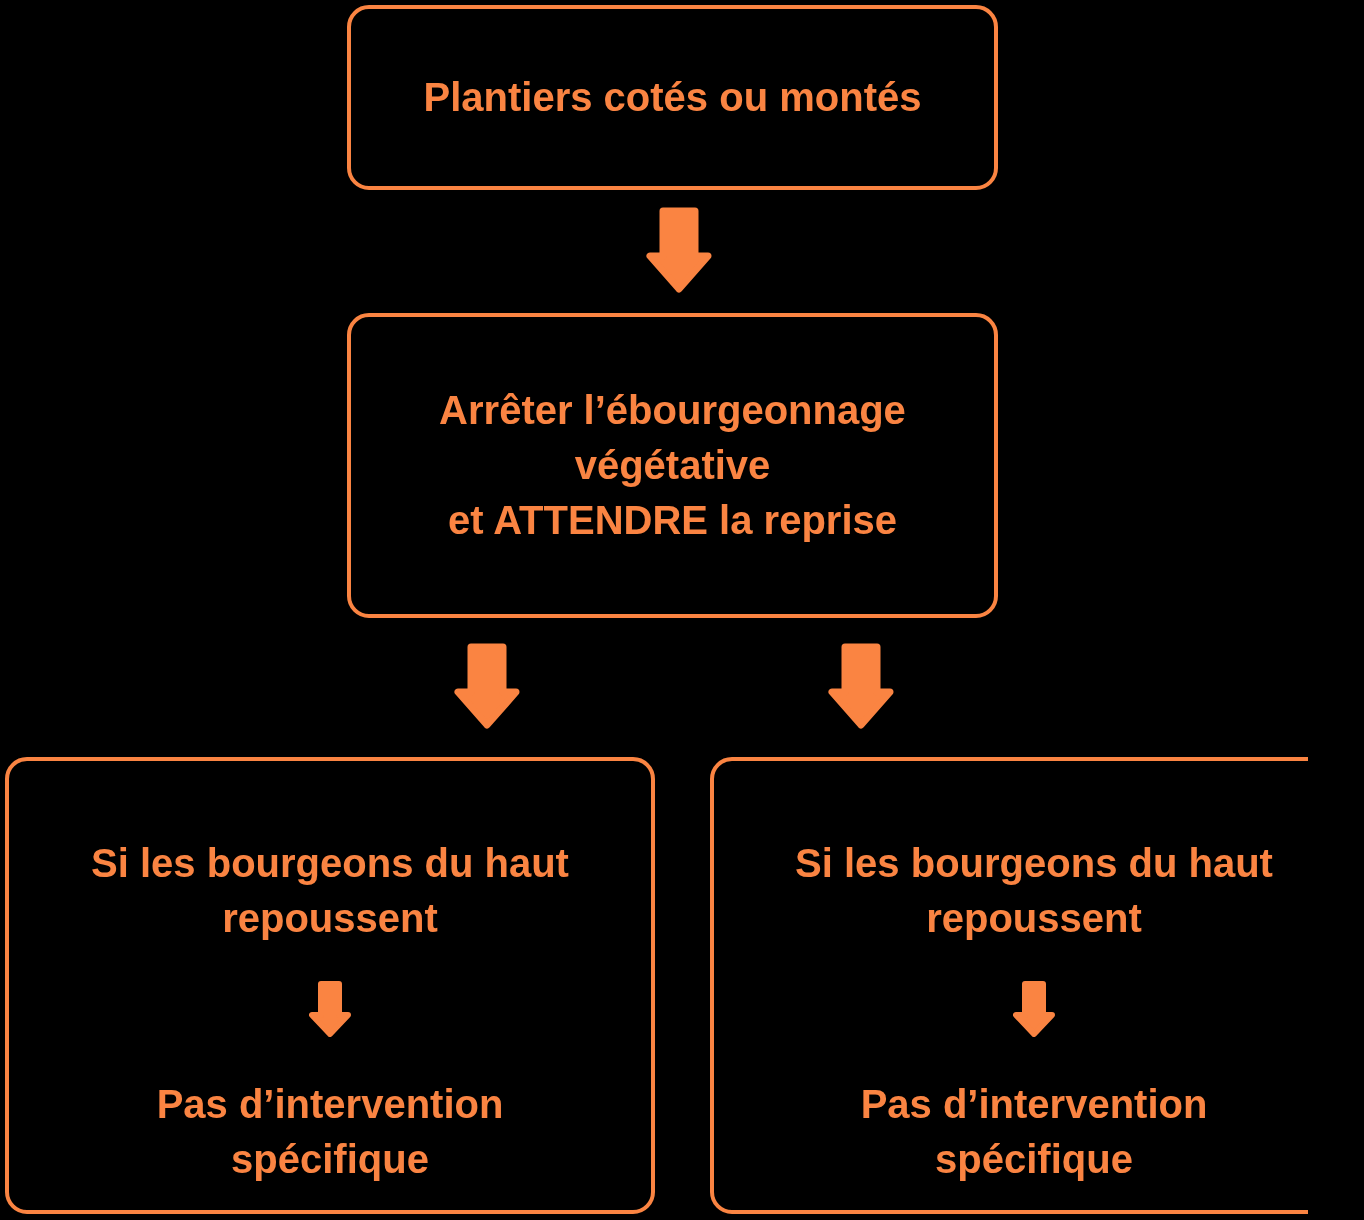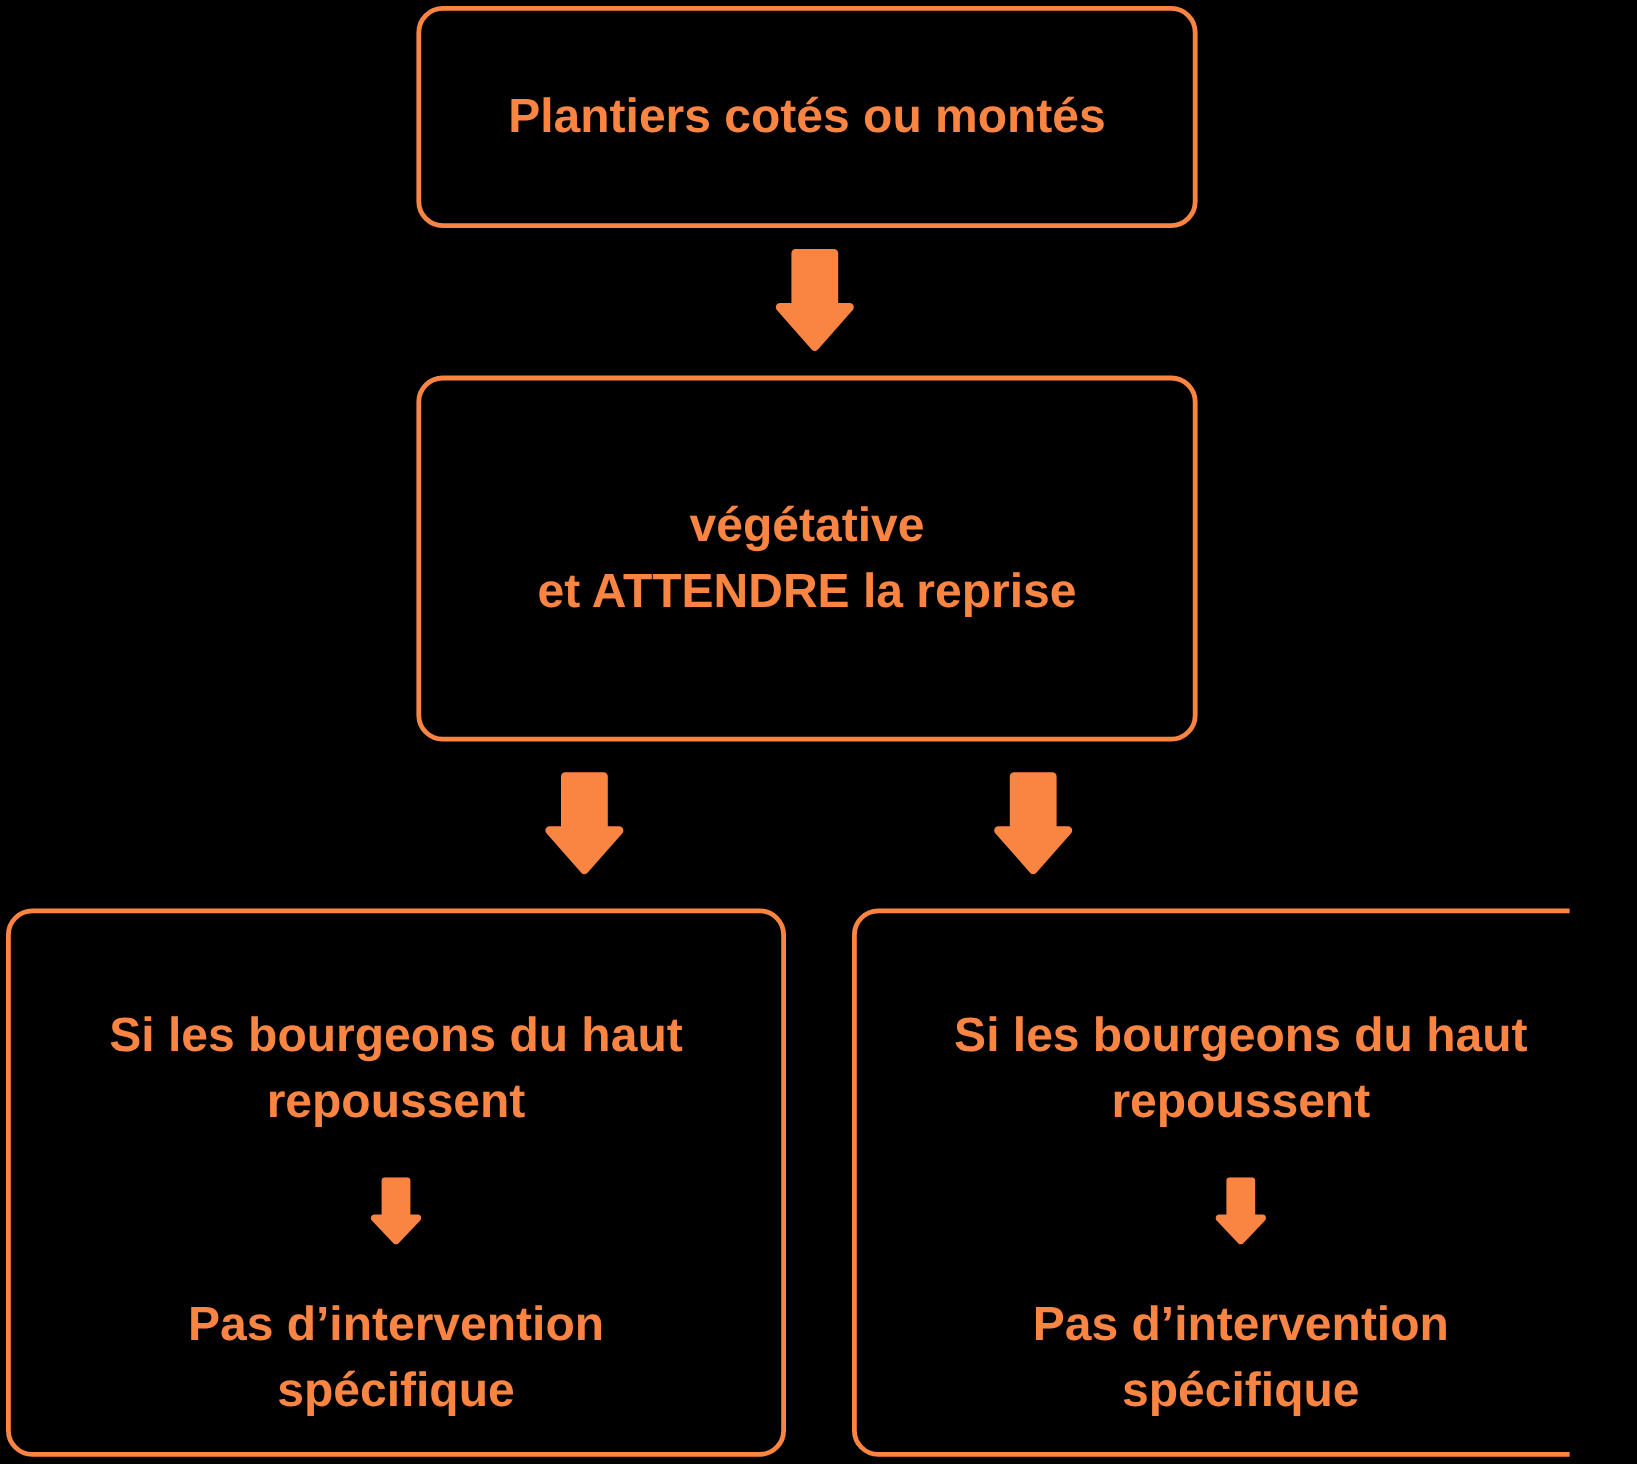--- a/index.html
+++ b/index.html
@@ -60,20 +60,21 @@
   <div class="box top-box">
     <div class="box-text">Plantiers cotés ou montés</div>
   </div>
 
   <svg class="arrow arrow-1" width="66" height="86" viewBox="0 0 66 86">
     <polygon points="17,4 49,4 49,49 62,49 33,82 4,49 17,49" stroke-width="7"></polygon>
   </svg>
 
   <div class="box wait-box">
     <div class="box-text">
+      <div>Arrêter l’ébourgeonnage</div>
       <div>végétative</div>
       <div>et ATTENDRE la reprise</div>
     </div>
   </div>
 
   <svg class="arrow arrow-2" width="66" height="86" viewBox="0 0 66 86">
     <polygon points="17,4 49,4 49,49 62,49 33,82 4,49 17,49" stroke-width="7"></polygon>
   </svg>
   <svg class="arrow arrow-3" width="66" height="86" viewBox="0 0 66 86">
     <polygon points="17,4 49,4 49,49 62,49 33,82 4,49 17,49" stroke-width="7"></polygon>

